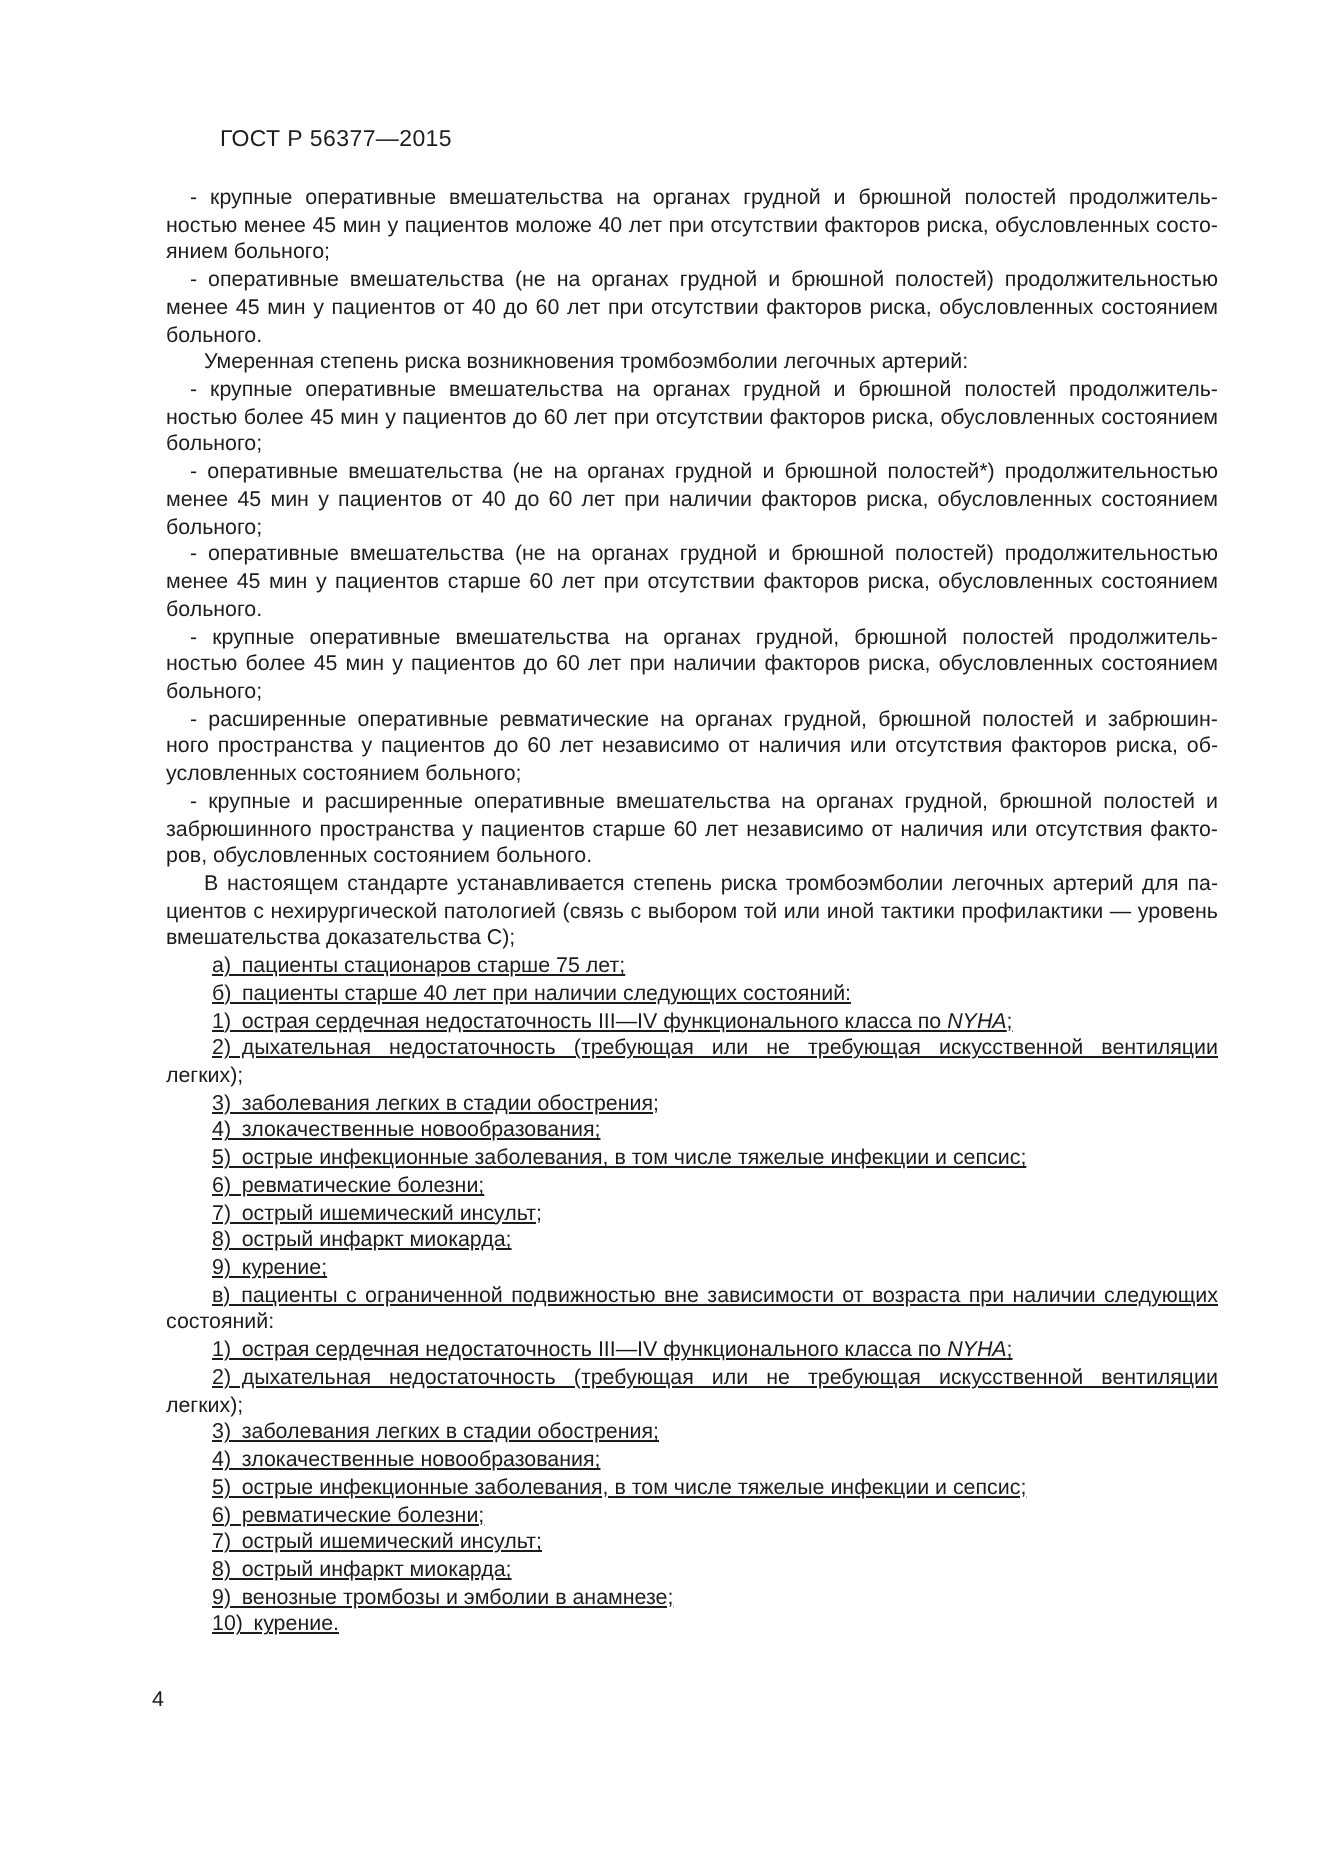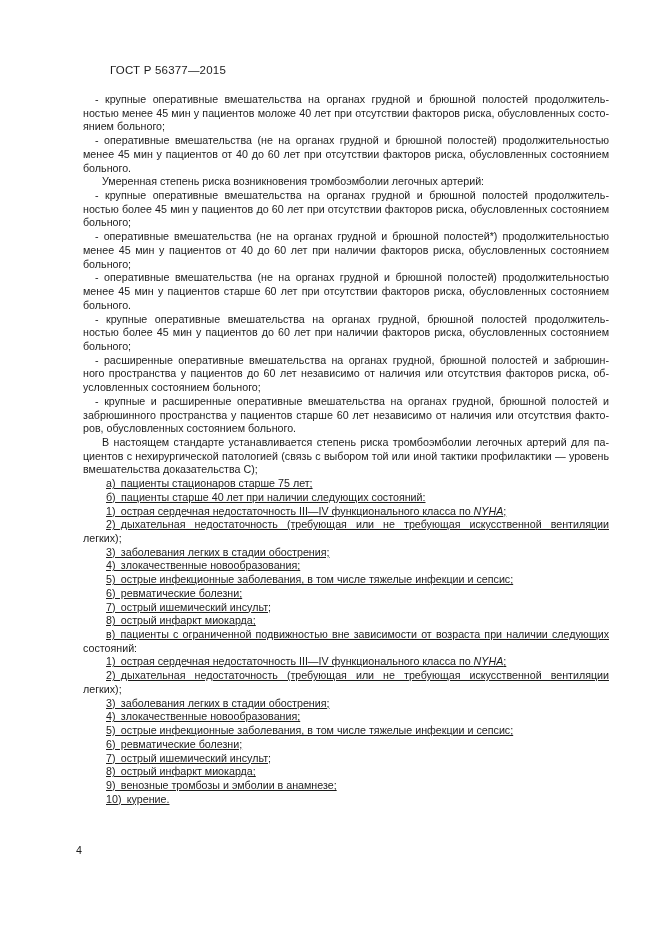--- a/index.html
+++ b/index.html
@@ -73,40 +73,41 @@
       <div class="line cont">больного;</div>
       <div class="line dash just">- оперативные вмешательства (не на органах грудной и брюшной полостей*) продолжительностью</div>
       <div class="line cont just">менее 45 мин у пациентов от 40 до 60 лет при наличии факторов риска, обусловленных состоянием</div>
       <div class="line cont">больного;</div>
       <div class="line dash just">- оперативные вмешательства (не на органах грудной и брюшной полостей) продолжительностью</div>
       <div class="line cont just">менее 45 мин у пациентов старше 60 лет при отсутствии факторов риска, обусловленных состоянием</div>
       <div class="line cont">больного.</div>
       <div class="line dash just">- крупные оперативные вмешательства на органах грудной, брюшной полостей продолжитель-</div>
       <div class="line cont just">ностью более 45 мин у пациентов до 60 лет при наличии факторов риска, обусловленных состоянием</div>
       <div class="line cont">больного;</div>
-      <div class="line dash just">- расширенные оперативные вмешательства на органах грудной, брюшной полостей и забрюшин-</div>
+      <div class="line dash just">- расширенные оперативные ревматические на органах грудной, брюшной полостей и забрюшин-</div>
       <div class="line cont just">ного пространства у пациентов до 60 лет независимо от наличия или отсутствия факторов риска, об-</div>
       <div class="line cont">условленных состоянием больного;</div>
       <div class="line dash just">- крупные и расширенные оперативные вмешательства на органах грудной, брюшной полостей и</div>
       <div class="line cont just">забрюшинного пространства у пациентов старше 60 лет независимо от наличия или отсутствия факто-</div>
       <div class="line cont">ров, обусловленных состоянием больного.</div>
       <div class="line para just">В настоящем стандарте устанавливается степень риска тромбоэмболии легочных артерий для па-</div>
       <div class="line cont just">циентов с нехирургической патологией (связь с выбором той или иной тактики профилактики — уровень</div>
       <div class="line cont">вмешательства доказательства С);</div>
       <div class="line list">а) пациенты стационаров старше 75 лет;</div>
       <div class="line list">б) пациенты старше 40 лет при наличии следующих состояний:</div>
       <div class="line list">1) острая сердечная недостаточность III—IV функционального класса по <i>NYHA</i>;</div>
       <div class="line list just">2) дыхательная недостаточность (требующая или не требующая искусственной вентиляции</div>
       <div class="line cont">легких);</div>
       <div class="line list">3) заболевания легких в стадии обострения;</div>
       <div class="line list">4) злокачественные новообразования;</div>
       <div class="line list">5) острые инфекционные заболевания, в том числе тяжелые инфекции и сепсис;</div>
       <div class="line list">6) ревматические болезни;</div>
       <div class="line list">7) острый ишемический инсульт;</div>
       <div class="line list">8) острый инфаркт миокарда;</div>
+      <div class="line list">9) курение;</div>
       <div class="line list just">в) пациенты с ограниченной подвижностью вне зависимости от возраста при наличии следующих</div>
       <div class="line cont">состояний:</div>
       <div class="line list">1) острая сердечная недостаточность III—IV функционального класса по <i>NYHA</i>;</div>
       <div class="line list just">2) дыхательная недостаточность (требующая или не требующая искусственной вентиляции</div>
       <div class="line cont">легких);</div>
       <div class="line list">3) заболевания легких в стадии обострения;</div>
       <div class="line list">4) злокачественные новообразования;</div>
       <div class="line list">5) острые инфекционные заболевания, в том числе тяжелые инфекции и сепсис;</div>
       <div class="line list">6) ревматические болезни;</div>
       <div class="line list">7) острый ишемический инсульт;</div>

